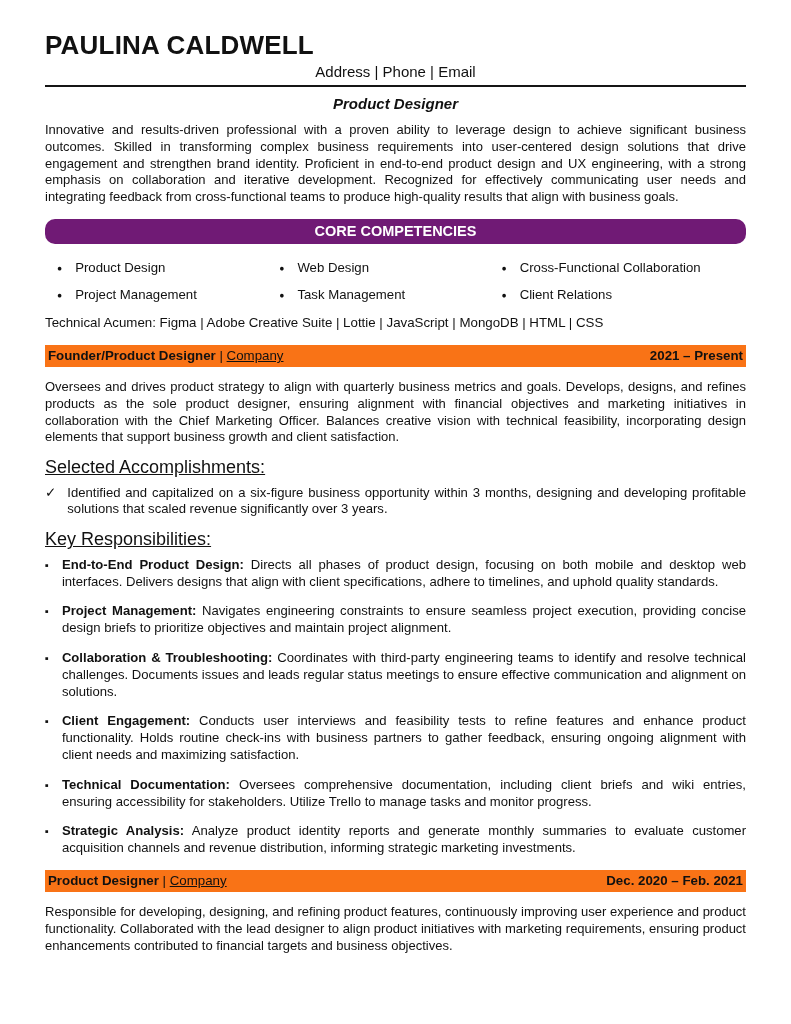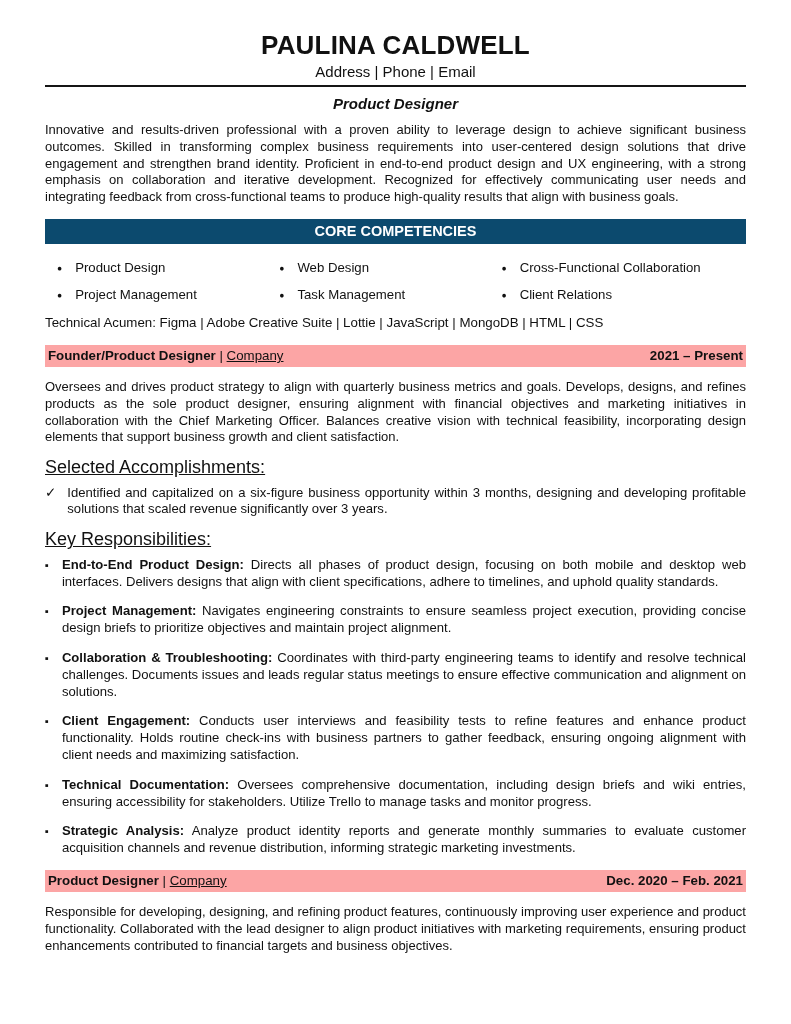--- a/index.html
+++ b/index.html
@@ -11,21 +11,20 @@
     width: 791px;
     height: 1024px;
     overflow: hidden;
     font-family: "Liberation Sans", sans-serif;
     color: #111;
   }
   .page {
     padding: 30px 45px 0 45px;
   }
   .name {
-    text-align: center;
     font-size: 26px;
     line-height: 30px;
     font-weight: bold;
     margin: 0 0 4px 0;
     letter-spacing: 0.2px;
   }
   .contact {
     text-align: center;
     font-size: 15px;
     line-height: 16px;
@@ -44,28 +43,29 @@
     font-style: italic;
     margin: 0 0 9px 0;
   }
   .para {
     font-size: 13px;
     line-height: 16.8px;
     text-align: justify;
     margin: 0 0 13px 0;
   }
   .section-bar {
-    background: #0c4a6e;
+    background: #701a75;
     color: #ffffff;
     text-align: center;
     font-weight: bold;
     font-size: 14.5px;
     line-height: 17px;
     padding: 4px 0;
     margin: 0 0 13px 0;
+    border-radius: 10px;
   }
   .comp-grid {
     display: grid;
     grid-template-columns: 1fr 1fr 1.1fr;
     row-gap: 11px;
     padding: 3px 0 0 12px;
     margin: 0 0 12px 0;
   }
   .comp-item {
     display: flex;
@@ -77,21 +77,21 @@
   .dot {
     font-size: 8.5px;
     line-height: 16px;
   }
   .tech {
     font-size: 13.3px;
     line-height: 16px;
     margin: 0 0 14px 0;
   }
   .job-bar {
-    background: #fca5a5;
+    background: #f97316;
     display: flex;
     justify-content: space-between;
     align-items: flex-end;
     font-size: 13.3px;
     line-height: 16px;
     padding: 3px 3px;
     margin: 0 0 12px 0;
   }
   .job-title { font-weight: bold; }
   .job-sep { font-weight: normal; }
@@ -205,21 +205,21 @@
     <span class="resp-text"><span class="lead">Collaboration &amp; Troubleshooting:</span> <span>Coordinates with third-party engineering teams to identify and resolve technical challenges. Documents issues and leads regular status meetings to ensure effective communication and alignment on solutions.</span></span>
   </div>
 
   <div class="resp-item">
     <span class="resp-marker">▪</span>
     <span class="resp-text"><span class="lead">Client Engagement:</span> <span>Conducts user interviews and feasibility tests to refine features and enhance product functionality. Holds routine check-ins with business partners to gather feedback, ensuring ongoing alignment with client needs and maximizing satisfaction.</span></span>
   </div>
 
   <div class="resp-item">
     <span class="resp-marker">▪</span>
-    <span class="resp-text"><span class="lead">Technical Documentation:</span> <span>Oversees comprehensive documentation, including design briefs and wiki entries, ensuring accessibility for stakeholders. Utilize Trello to manage tasks and monitor progress.</span></span>
+    <span class="resp-text"><span class="lead">Technical Documentation:</span> <span>Oversees comprehensive documentation, including client briefs and wiki entries, ensuring accessibility for stakeholders. Utilize Trello to manage tasks and monitor progress.</span></span>
   </div>
 
   <div class="resp-item">
     <span class="resp-marker">▪</span>
     <span class="resp-text"><span class="lead">Strategic Analysis:</span> <span>Analyze product identity reports and generate monthly summaries to evaluate customer acquisition channels and revenue distribution, informing strategic marketing investments.</span></span>
   </div>
 
   <div class="job-bar">
     <span>
       <span class="job-title">Product Designer</span>

